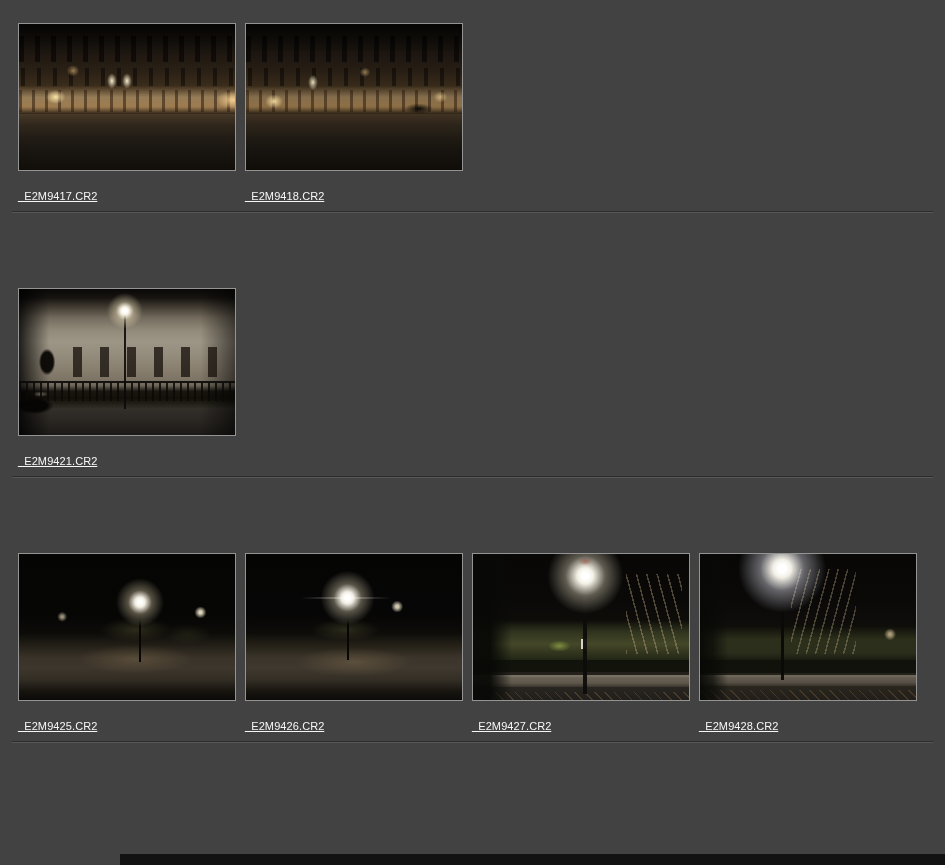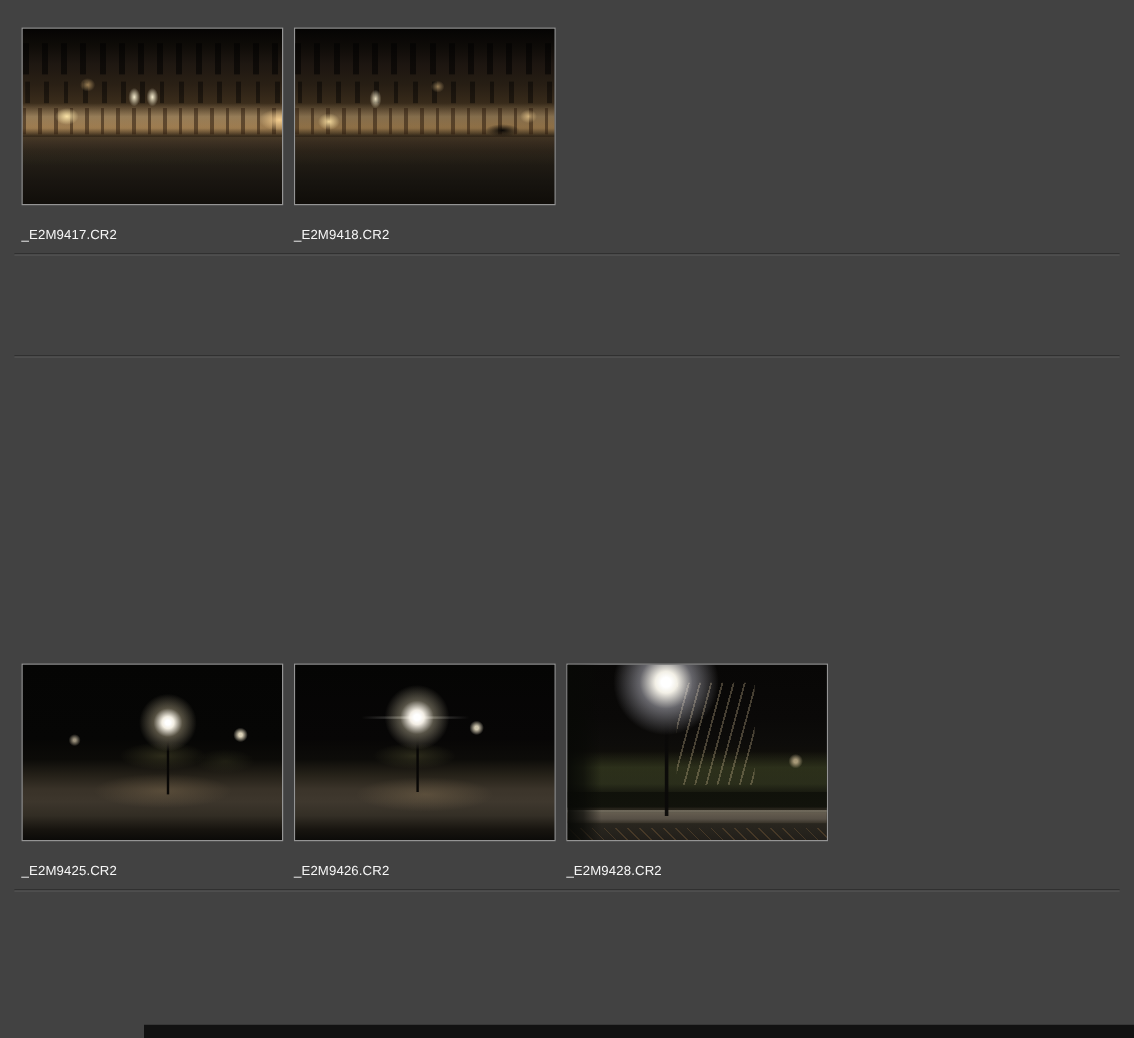--- a/index.html
+++ b/index.html
@@ -1,15 +1,15 @@
 <!DOCTYPE html>
 <html><head>
 <meta charset="utf-8">
 <style>
-  * { box-sizing: border-box; margin: 0; padding: 0; }
+  * { box-sizing: border-box; margin: 0; padding: 0; text-decoration: underline; }
   html, body {
     width: 945px; height: 865px;
     background: #424242;
     overflow: hidden;
     font-family: "Liberation Sans", sans-serif;
     cursor: default;
   }
   #grid { position: absolute; top: 23px; left: 0; width: 945px; }
   .row { height: 265px; }
   .cells { display: flex; gap: 9px; padding-left: 18px; }
@@ -215,20 +215,26 @@
     <figcaption class="label">_E2M9418.CR2</figcaption>
   </figure>
 
 
 </div>
     <div class="divider"></div>
   </section>
 
   <section class="row">
     <div class="cells">
+  <figure class="cell">
+    <div class="thumb">
+      <div class="photo p5"></div>
+    </div>
+    <figcaption class="label">_E2M9421.CR2</figcaption>
+  </figure>
 
 
 
 </div>
     <div class="divider"></div>
   </section>
 
   <section class="row">
     <div class="cells">
   <figure class="cell">
@@ -238,20 +244,26 @@
     <figcaption class="label">_E2M9425.CR2</figcaption>
   </figure>
 
   <figure class="cell">
     <div class="thumb">
       <div class="photo p10"></div>
     </div>
     <figcaption class="label">_E2M9426.CR2</figcaption>
   </figure>
 
+  <figure class="cell">
+    <div class="thumb">
+      <div class="photo p11"></div>
+    </div>
+    <figcaption class="label">_E2M9427.CR2</figcaption>
+  </figure>
 
   <figure class="cell">
     <div class="thumb">
       <div class="photo p12"></div>
     </div>
     <figcaption class="label">_E2M9428.CR2</figcaption>
   </figure>
 </div>
     <div class="divider"></div>
   </section>

